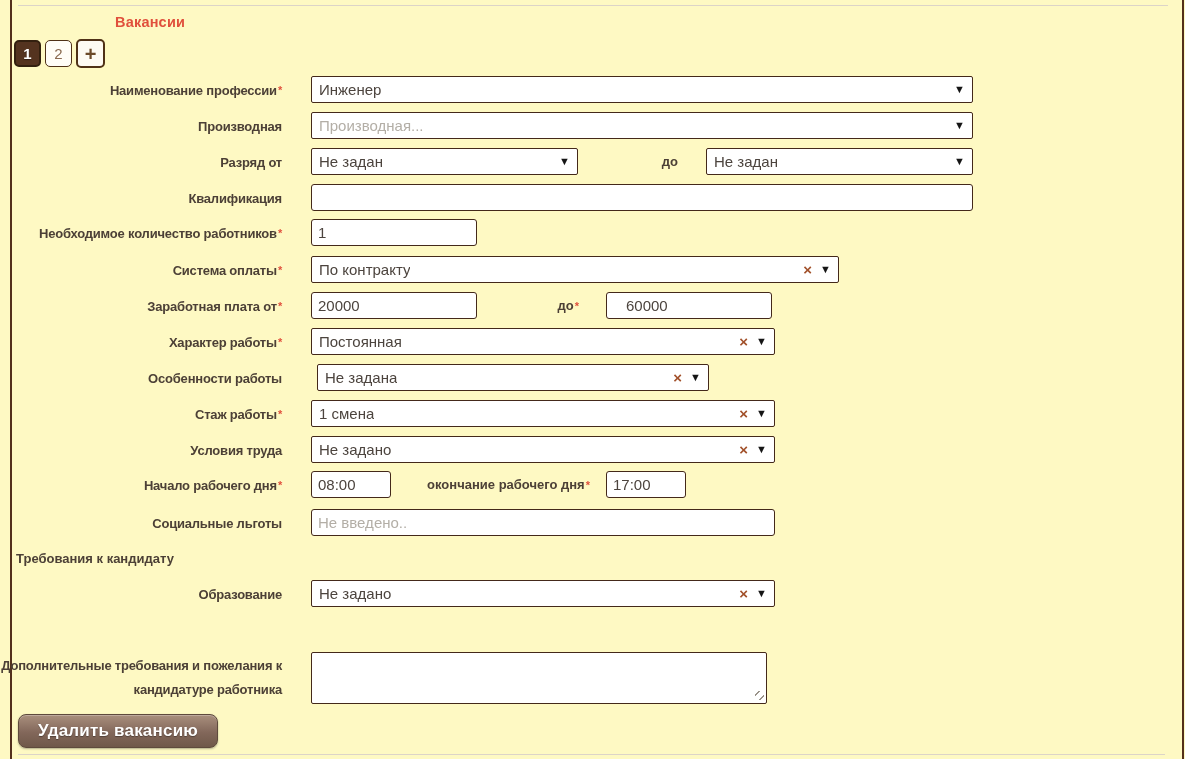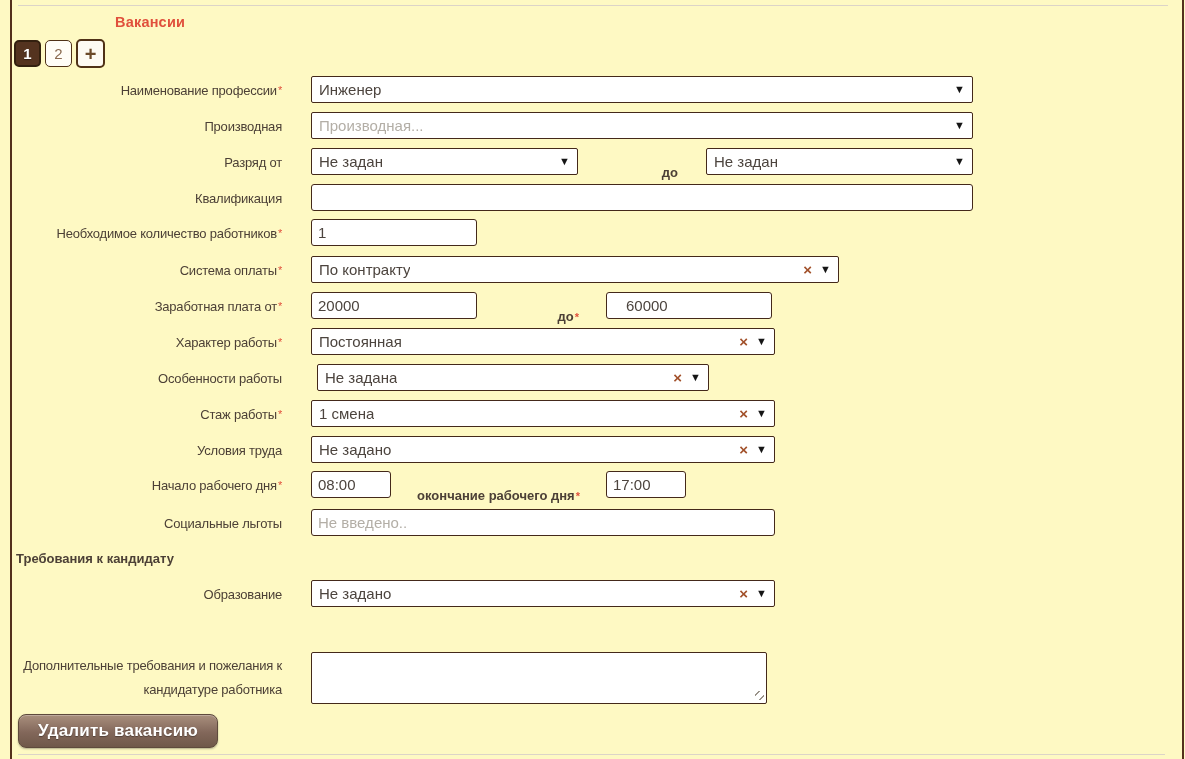--- a/index.html
+++ b/index.html
@@ -30,21 +30,21 @@
   }
   .tab.plain{background:#fffdf7; border:1px solid #4f3117; color:#8a6a50;}
   .tab.add{
     background:#fdfaf3; border:2px solid #4f3117; color:#6b4929;
     font-weight:bold; font-size:20px; width:29px; height:29px; line-height:1;
   }
 
   .row{position:absolute; left:0; width:1185px; height:27px;}
   .lbl{
     position:absolute; left:0; width:282px; text-align:right;
-    font-size:13px; font-weight:normal; color:#4c4036; letter-spacing:-.2px;
+    font-size:13px; font-weight:bold; color:#4c4036; letter-spacing:-.2px;
     top:50%; transform:translateY(-50%); line-height:15px;
   }
   .req{color:#e0503c; font-size:11px; vertical-align:top; margin-left:1px;}
 
   .fld{position:absolute; top:0; box-sizing:border-box; height:27px;}
   .select{
     background:#fff; border:1.5px solid #44291a; border-radius:2px;
     display:flex; align-items:center; padding:0 7px; cursor:pointer;
   }
   .select .val{font-size:15px; color:#4c443e; white-space:nowrap; overflow:hidden;}
@@ -56,21 +56,21 @@
   input.txt{
     position:absolute; top:0; box-sizing:border-box; height:27px;
     background:#fff; border:1.5px solid #44291a; border-radius:3px;
     padding:0 6px; font-family:"Liberation Sans",sans-serif;
     font-size:15px; color:#4c443e; outline:none;
   }
   input.txt::placeholder{color:#b3aea6; opacity:1;}
 
   .midlbl{
     position:absolute; top:0; height:27px; display:flex; align-items:center;
-    justify-content:flex-end; font-size:13px; font-weight:bold; color:#4c4036;margin-top:11px;
+    justify-content:flex-end; font-size:13px; font-weight:bold; color:#4c4036;
   }
 
   .section-heading{
     position:absolute; left:16px; font-size:13px; font-weight:bold; color:#4c4036;
   }
 
   .ta-wrap{position:absolute; left:311px; top:652px; width:456px; height:52px;}
   textarea.ta{
     box-sizing:border-box; width:456px; height:52px; resize:none;
     background:#fff; border:1.5px solid #44291a; border-radius:2px;
@@ -201,21 +201,21 @@
     <div class="fld select" style="left:311px; width:464px;">
       <span class="val">Не задано</span>
       <span class="clear">×</span>
       <span class="arrow">▼</span>
     </div>
   </div>
 
   <div class="row" style="top:471px;">
     <div class="lbl"><span>Начало рабочего дня</span><span class="req">*</span></div>
     <input class="txt" style="left: 311px; width: 80px;" value="08:00">
-    <div class="midlbl" style="left:391px; width:215px; padding-right:26px; box-sizing:border-box;">
+    <div class="midlbl" style="left:391px; width:215px; padding-right:16px; box-sizing:border-box;">
         <span>окончание рабочего дня</span>
         <span class="req">*</span>
       </div>
     <input class="txt" style="left: 606px; width: 80px;" value="17:00">
   </div>
 
   <div class="row" style="top:509px;">
     <div class="lbl">Социальные льготы</div>
     <input class="txt" style="left: 311px; width: 464px;" placeholder="Не введено..">
   </div>

